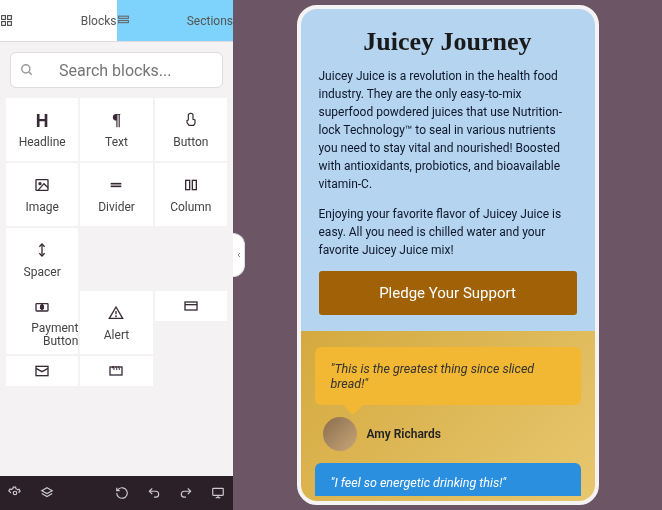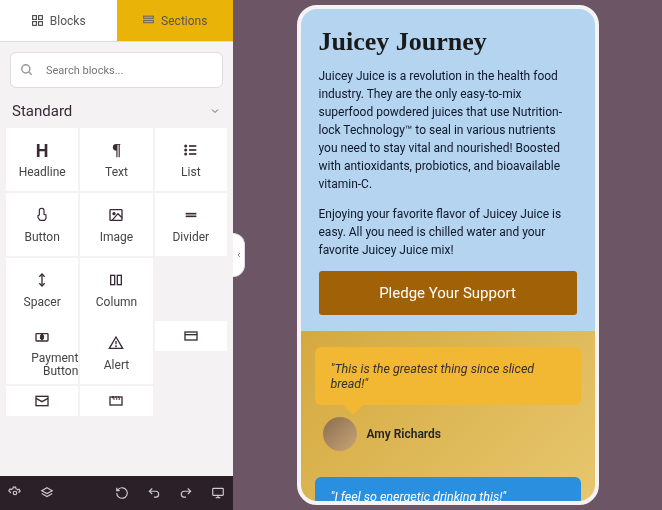--- a/index.html
+++ b/index.html
@@ -1,43 +1,43 @@
 <!DOCTYPE html>
 <html><head>
 <meta charset="utf-8">
 <style>
 *{box-sizing:border-box;margin:0;padding:0;font-family:-apple-system,BlinkMacSystemFont,"Segoe UI",Roboto,sans-serif}
 body{width:662px;height:510px;overflow:hidden;background:#6c5665;display:flex}
 .sidebar{width:233px;height:510px;background:#f4f2f2;display:flex;flex-direction:column;position:relative}
 .tabs{display:flex;height:42px;border-bottom:1px solid #e0dcdc}
-.tab{flex:1;display:flex;align-items:center;justify-content:center;gap:6px;font-size:12px;color:#555;cursor:pointer}
+.tab{flex:1;display:flex;align-items:center;justify-content:space-between;gap:6px;font-size:12px;color:#555;cursor:pointer}
 .tab.active{background:#fff}
-.tab.inactive{background:#eab308}
+.tab.inactive{background:#7dd3fc}
 .search-wrap{padding:10px}
-.search{width:100%;height:36px;border:1px solid #ddd;border-radius:6px;padding:0 10px 0 35px;font-size:11px;color:#888;background:#fff}
+.search{width:100%;height:36px;border:1px solid #ddd;border-radius:6px;padding:0 10px 0 48px;font-size:16px;color:#888;background:#fff}
 .search-rel{position:relative}
 .search-rel .sicon{position:absolute;left:10px;top:50%;transform:translateY(-50%);color:#999}
 .cat{padding:4px 12px 8px;display:flex;justify-content:space-between;align-items:center;font-size:15px;color:#3a2a35}
 .grid{display:grid;grid-template-columns:repeat(3,1fr);gap:2px;padding:0 6px}
 .block{background:#fff;height:63px;display:flex;flex-direction:column;align-items:center;justify-content:center;gap:5px;cursor:pointer}
 .block .bi{color:#3a2a35;font-size:17px;height:20px;display:flex;align-items:center}
 .block .bl{font-size:12px;color:#444}
 .toolbar{position:absolute;bottom:0;left:0;right:0;height:34px;background:#2b1f28;display:flex;align-items:center;padding:0 8px;gap:18px;color:#ccc}
 .toolbar .sp{flex:1}
 .collapse{position:absolute;right:-12px;top:50%;transform:translateY(-50%);width:12px;height:44px;background:#fff;border-radius:0 12px 12px 0;display:flex;align-items:center;justify-content:center;color:#888;border:1px solid #ddd;border-left:none;cursor:pointer}
 .canvas{flex:1;display:flex;align-items:flex-start;justify-content:center;padding:0}
 .phone{width:302px;height:500px;margin-top:5px;background:#fff;border-radius:20px;overflow:hidden;border:4px solid #f5f3f4}
 .hero{background:#b4d4f0;padding:18px 18px 16px;text-align:left}
-.hero h1{font-family:Georgia,serif;font-weight:900;font-size:26px;text-align:left;color:#1a1a1a;margin-bottom:10px}
+.hero h1{font-family:Georgia,serif;font-weight:900;font-size:26px;text-align:center;color:#1a1a1a;margin-bottom:10px}
 .hero p{font-size:12px;line-height:1.5;color:#0f172a;margin-bottom:12px}
 .cta{background:#a16207;color:#fff;text-align:center;padding:13px;font-size:15px;border-radius:3px;cursor:pointer;margin-top:4px}
 .testis{background:linear-gradient(135deg,#d4a93f,#e8c870);padding:16px 14px}
 .bub1{background:#f2b733;padding:14px 16px;border-radius:6px;color:#333;font-style:italic;font-size:12.5px;position:relative;margin-bottom:8px}
 .bub1:after{content:"";position:absolute;bottom:-10px;left:28px;border:10px solid transparent;border-top-color:#f2b733;border-bottom:none}
-.auth{display:flex;align-items:center;gap:10px;padding:4px 8px 26px}
+.auth{display:flex;align-items:center;gap:10px;padding:4px 8px 12px}
 .ava{width:34px;height:34px;border-radius:50%;background:linear-gradient(135deg,#8a6d4f,#c9a678)}
 .aname{font-size:12px;color:#222;font-weight:600}
 .bub2{background:#2b8fe0;padding:12px 16px 6px;border-radius:6px 6px 0 0;color:#fff;font-style:italic;font-size:12.5px}
 .scroll-area{flex:1;overflow-y:auto}
 svg{display:block}
 </style>
 </head>
 <body>
 
 <div class="sidebar">
@@ -66,51 +66,32 @@
         <svg width="14" height="14" viewBox="0 0 24 24" fill="none" stroke="#999" stroke-width="2.5">
             <circle cx="10" cy="10" r="7"></circle>
             <line x1="20" y1="20" x2="15" y2="15"></line>
           </svg>
       </span>
       <input class="search" placeholder="Search blocks..." style="">
     </div>
   </div>
 
   <div class="scroll-area">
-  <div class="cat">
-    <span>Standard</span>
-    <svg width="12" height="12" viewBox="0 0 24 24" fill="none" stroke="#666" stroke-width="2">
-          <polyline points="6 9 12 15 18 9"></polyline>
-        </svg>
-  </div>
   <div class="grid">
     <div class="block">
           <span class="bi">
             <b style="font-size:18px">H</b>
           </span>
           <span class="bl">Headline</span>
         </div>
     <div class="block">
           <span class="bi">
             <b style="font-family:Georgia">¶</b>
           </span>
           <span class="bl">Text</span>
-        </div>
-    <div class="block">
-          <span class="bi">
-            <svg width="16" height="16" viewBox="0 0 24 24" fill="none" stroke="#3a2a35" stroke-width="2.5">
-              <line x1="9" y1="6" x2="20" y2="6"></line>
-              <line x1="9" y1="12" x2="20" y2="12"></line>
-              <line x1="9" y1="18" x2="20" y2="18"></line>
-              <circle cx="4" cy="6" r="1" fill="#3a2a35"></circle>
-              <circle cx="4" cy="12" r="1" fill="#3a2a35"></circle>
-              <circle cx="4" cy="18" r="1" fill="#3a2a35"></circle>
-            </svg>
-          </span>
-          <span class="bl">List</span>
         </div>
     <div class="block">
           <span class="bi">
             <svg width="16" height="16" viewBox="0 0 24 24" fill="#3a2a35">
               <path d="M12 2a3 3 0 0 1 3 3v6l3 1v5l-2 3h-7l-3-4v-3l2-1V5a3 3 0 0 1 3-3z" fill="none" stroke="#3a2a35" stroke-width="1.8"></path>
             </svg>
           </span>
           <span class="bl">Button</span>
         </div>
     <div class="block">
@@ -128,35 +109,35 @@
             <svg width="16" height="16" viewBox="0 0 24 24" stroke="#3a2a35" stroke-width="2.5">
               <line x1="4" y1="10" x2="20" y2="10"></line>
               <line x1="4" y1="14" x2="20" y2="14"></line>
             </svg>
           </span>
           <span class="bl">Divider</span>
         </div>
     <div class="block">
           <span class="bi">
             <svg width="16" height="16" viewBox="0 0 24 24" fill="none" stroke="#3a2a35" stroke-width="2">
+              <rect x="4" y="5" width="6" height="14"></rect>
+              <rect x="14" y="5" width="6" height="14"></rect>
+            </svg>
+          </span>
+          <span class="bl">Column</span>
+        </div>
+    <div class="block">
+          <span class="bi">
+            <svg width="16" height="16" viewBox="0 0 24 24" fill="none" stroke="#3a2a35" stroke-width="2">
               <polyline points="8 7 12 3 16 7"></polyline>
               <polyline points="8 17 12 21 16 17"></polyline>
               <line x1="12" y1="3" x2="12" y2="21"></line>
             </svg>
           </span>
           <span class="bl">Spacer</span>
-        </div>
-    <div class="block">
-          <span class="bi">
-            <svg width="16" height="16" viewBox="0 0 24 24" fill="none" stroke="#3a2a35" stroke-width="2">
-              <rect x="4" y="5" width="6" height="14"></rect>
-              <rect x="14" y="5" width="6" height="14"></rect>
-            </svg>
-          </span>
-          <span class="bl">Column</span>
         </div>
   </div>
 
   <div class="grid">
     <div class="block">
           <span class="bi">
             <svg width="16" height="16" viewBox="0 0 24 24" fill="none" stroke="#3a2a35" stroke-width="2">
               <rect x="3" y="7" width="18" height="11" rx="1"></rect>
               <text x="12" y="15" font-size="9" text-anchor="middle" fill="#3a2a35" font-weight="bold">$</text>
             </svg>

